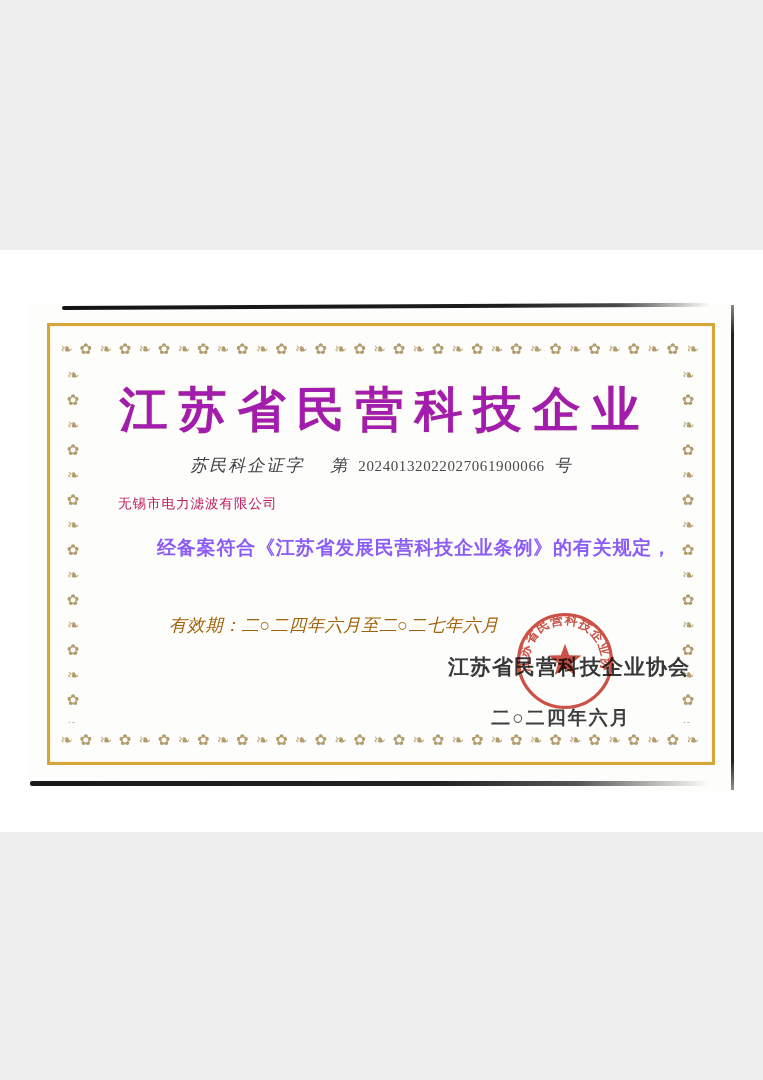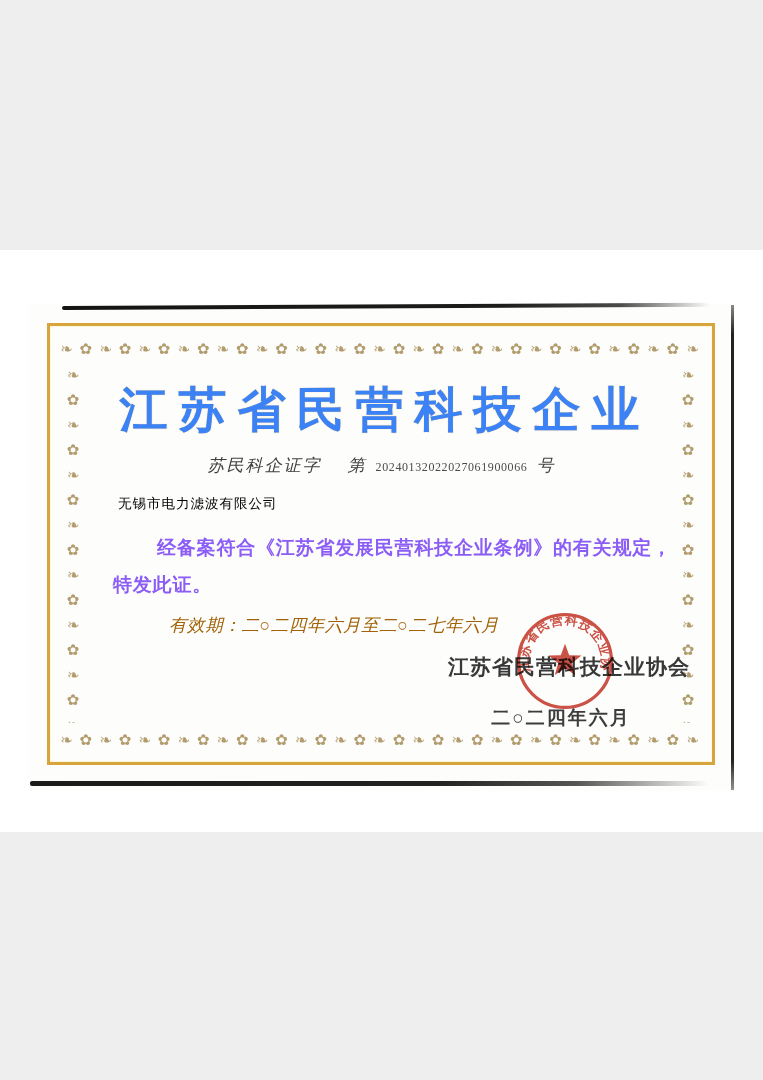--- a/index.html
+++ b/index.html
@@ -48,38 +48,38 @@
   .ornament-v {
     width:28px; top:62px; bottom:68px; letter-spacing:7px;
     writing-mode:vertical-rl; text-orientation:upright; line-height:28px;
   }
   .ornament-left { left:31px; }
   .ornament-right { right:33px; }
 
   .title {
     position:absolute; left:42px; right:46px; top:74px;
     text-align:center; font-size:48px; font-weight:bold;
-    color:#3b82f6; letter-spacing:11px; text-indent:11px;
+    color:#a21caf; letter-spacing:11px; text-indent:11px;
     text-shadow:0 0 1px rgba(186,132,10,.55);
     white-space:nowrap;
   }
   .certline {
     position:absolute; left:60px; right:60px; top:150px;
     display:flex; justify-content:center; align-items:baseline;
     color:#3f3f3f; white-space:nowrap;
   }
   .certline .cn { font-size:17px; font-style:italic; letter-spacing:2px;text-align:right; }
   .certline .prefix { margin-right:26px; }
   .certline .num {
-    font-size:12px; font-style:normal; letter-spacing:.6px;
+    font-size:15px; font-style:normal; letter-spacing:.6px;
     margin:0 9px; color:#4a4a4a;
   }
   .company {
     position:absolute; left:90px; top:191px;
-    font-size:13.5px; color:#000000; letter-spacing:1px;
+    font-size:13.5px; color:#be185d; letter-spacing:1px;
   }
   .bodytext {
     position:absolute; left:85px; top:225px; width:560px;
     font-size:19px; font-weight:bold; color:#8b5cf6;
     line-height:37px; letter-spacing:.8px;
   }
   .bodytext .l1 { text-indent:44px; white-space:nowrap; }
   .validity {
     position:absolute; left:141px; top:309px;
     font-size:17.5px; font-style:italic; color:#a16207; letter-spacing:.6px;
@@ -120,21 +120,20 @@
     <span class="cn prefix">苏民科企证字</span>
     <span class="cn">第</span>
     <span class="num">20240132022027061900066</span>
     <span class="cn">号</span>
   </div>
 
   <div class="company">无锡市电力滤波有限公司</div>
 
   <div class="bodytext">
     <div class="l1">经备案符合《江苏省发展民营科技企业条例》的有关规定，</div>
-    <div class="l2">特发此证。</div>
   </div>
 
   <div class="validity">有效期：二○二四年六月至二○二七年六月</div>
 
   <div class="issuer-block">
     <div class="issuer">江苏省民营科技企业协会</div>
     <div class="issue-date">二○二四年六月</div>
   </div>
 
   <svg class="seal" viewBox="0 0 100 100">

